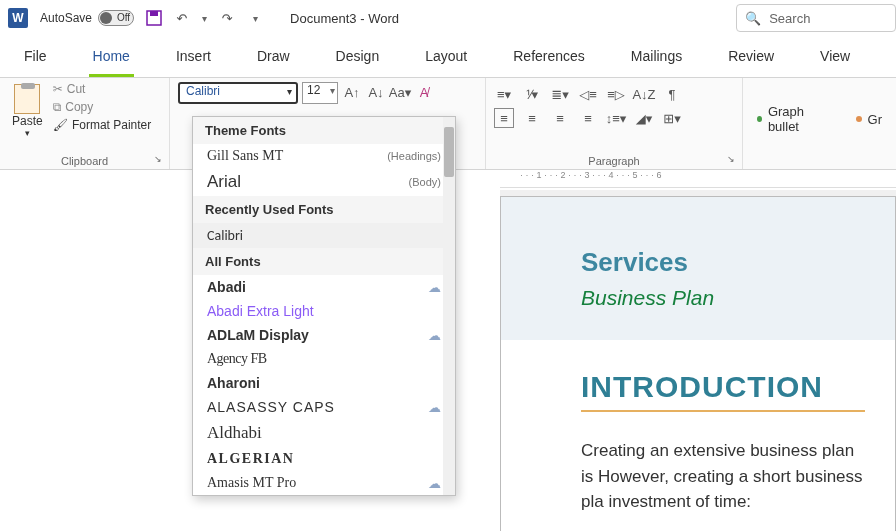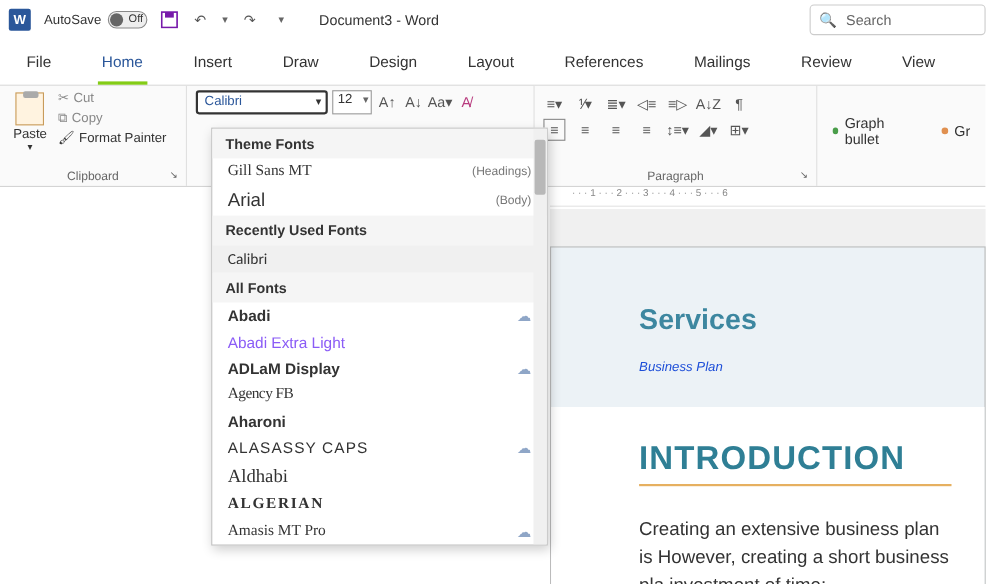--- a/index.html
+++ b/index.html
@@ -218,21 +218,21 @@
       border-bottom: 1px solid #ddd;
       position: relative;
       margin-left: 500px;
       font-size: 9px;
       color: #888;
     }
     .font-dropdown {
       position: absolute;
       top: 116px;
       left: 192px;
-      width: 306px;
+      width: 264px;
       background: #fff;
       border: 1px solid #c0c0c0;
       box-shadow: 2px 4px 10px rgba(0,0,0,0.2);
       z-index: 100;
       max-height: 420px;
       overflow: hidden;
     }
     .fd-section-header {
       font-size: 13px;
       font-weight: 600;
@@ -266,38 +266,38 @@
       background: #b8b8b8;
       border-radius:2px;
     }
     .document-view {
       position: absolute;
       top: 190px;
       left: 500px;
       right: 0;
       bottom: 0;
       background: #f0f0f0;
-      padding-top: 34px;
+      padding-top: 6px;
     }
     .page {
       background: #ecf2f6;
       border: 1px solid #bbb;
       min-height: 340px;
       padding: 50px 30px 20px 80px;
     }
     .services-h {
       font-size: 26px;
       font-weight: 700;
       color: #3d87a0;
     }
     .subtitle {
-      font-size: 12px;
+      font-size: 21px;
       font-style: italic;
-      color: #1d4ed8;
-      margin-top: 20px;
+      color: #15803d;
+      margin-top: 8px;
     }
     .page-body {
       background: #fff;
       margin-top: 30px;
       margin-left: -80px;
       margin-right: -30px;
       padding: 30px 30px 20px 80px;
     }
     .intro-h {
       font-size: 30px;

